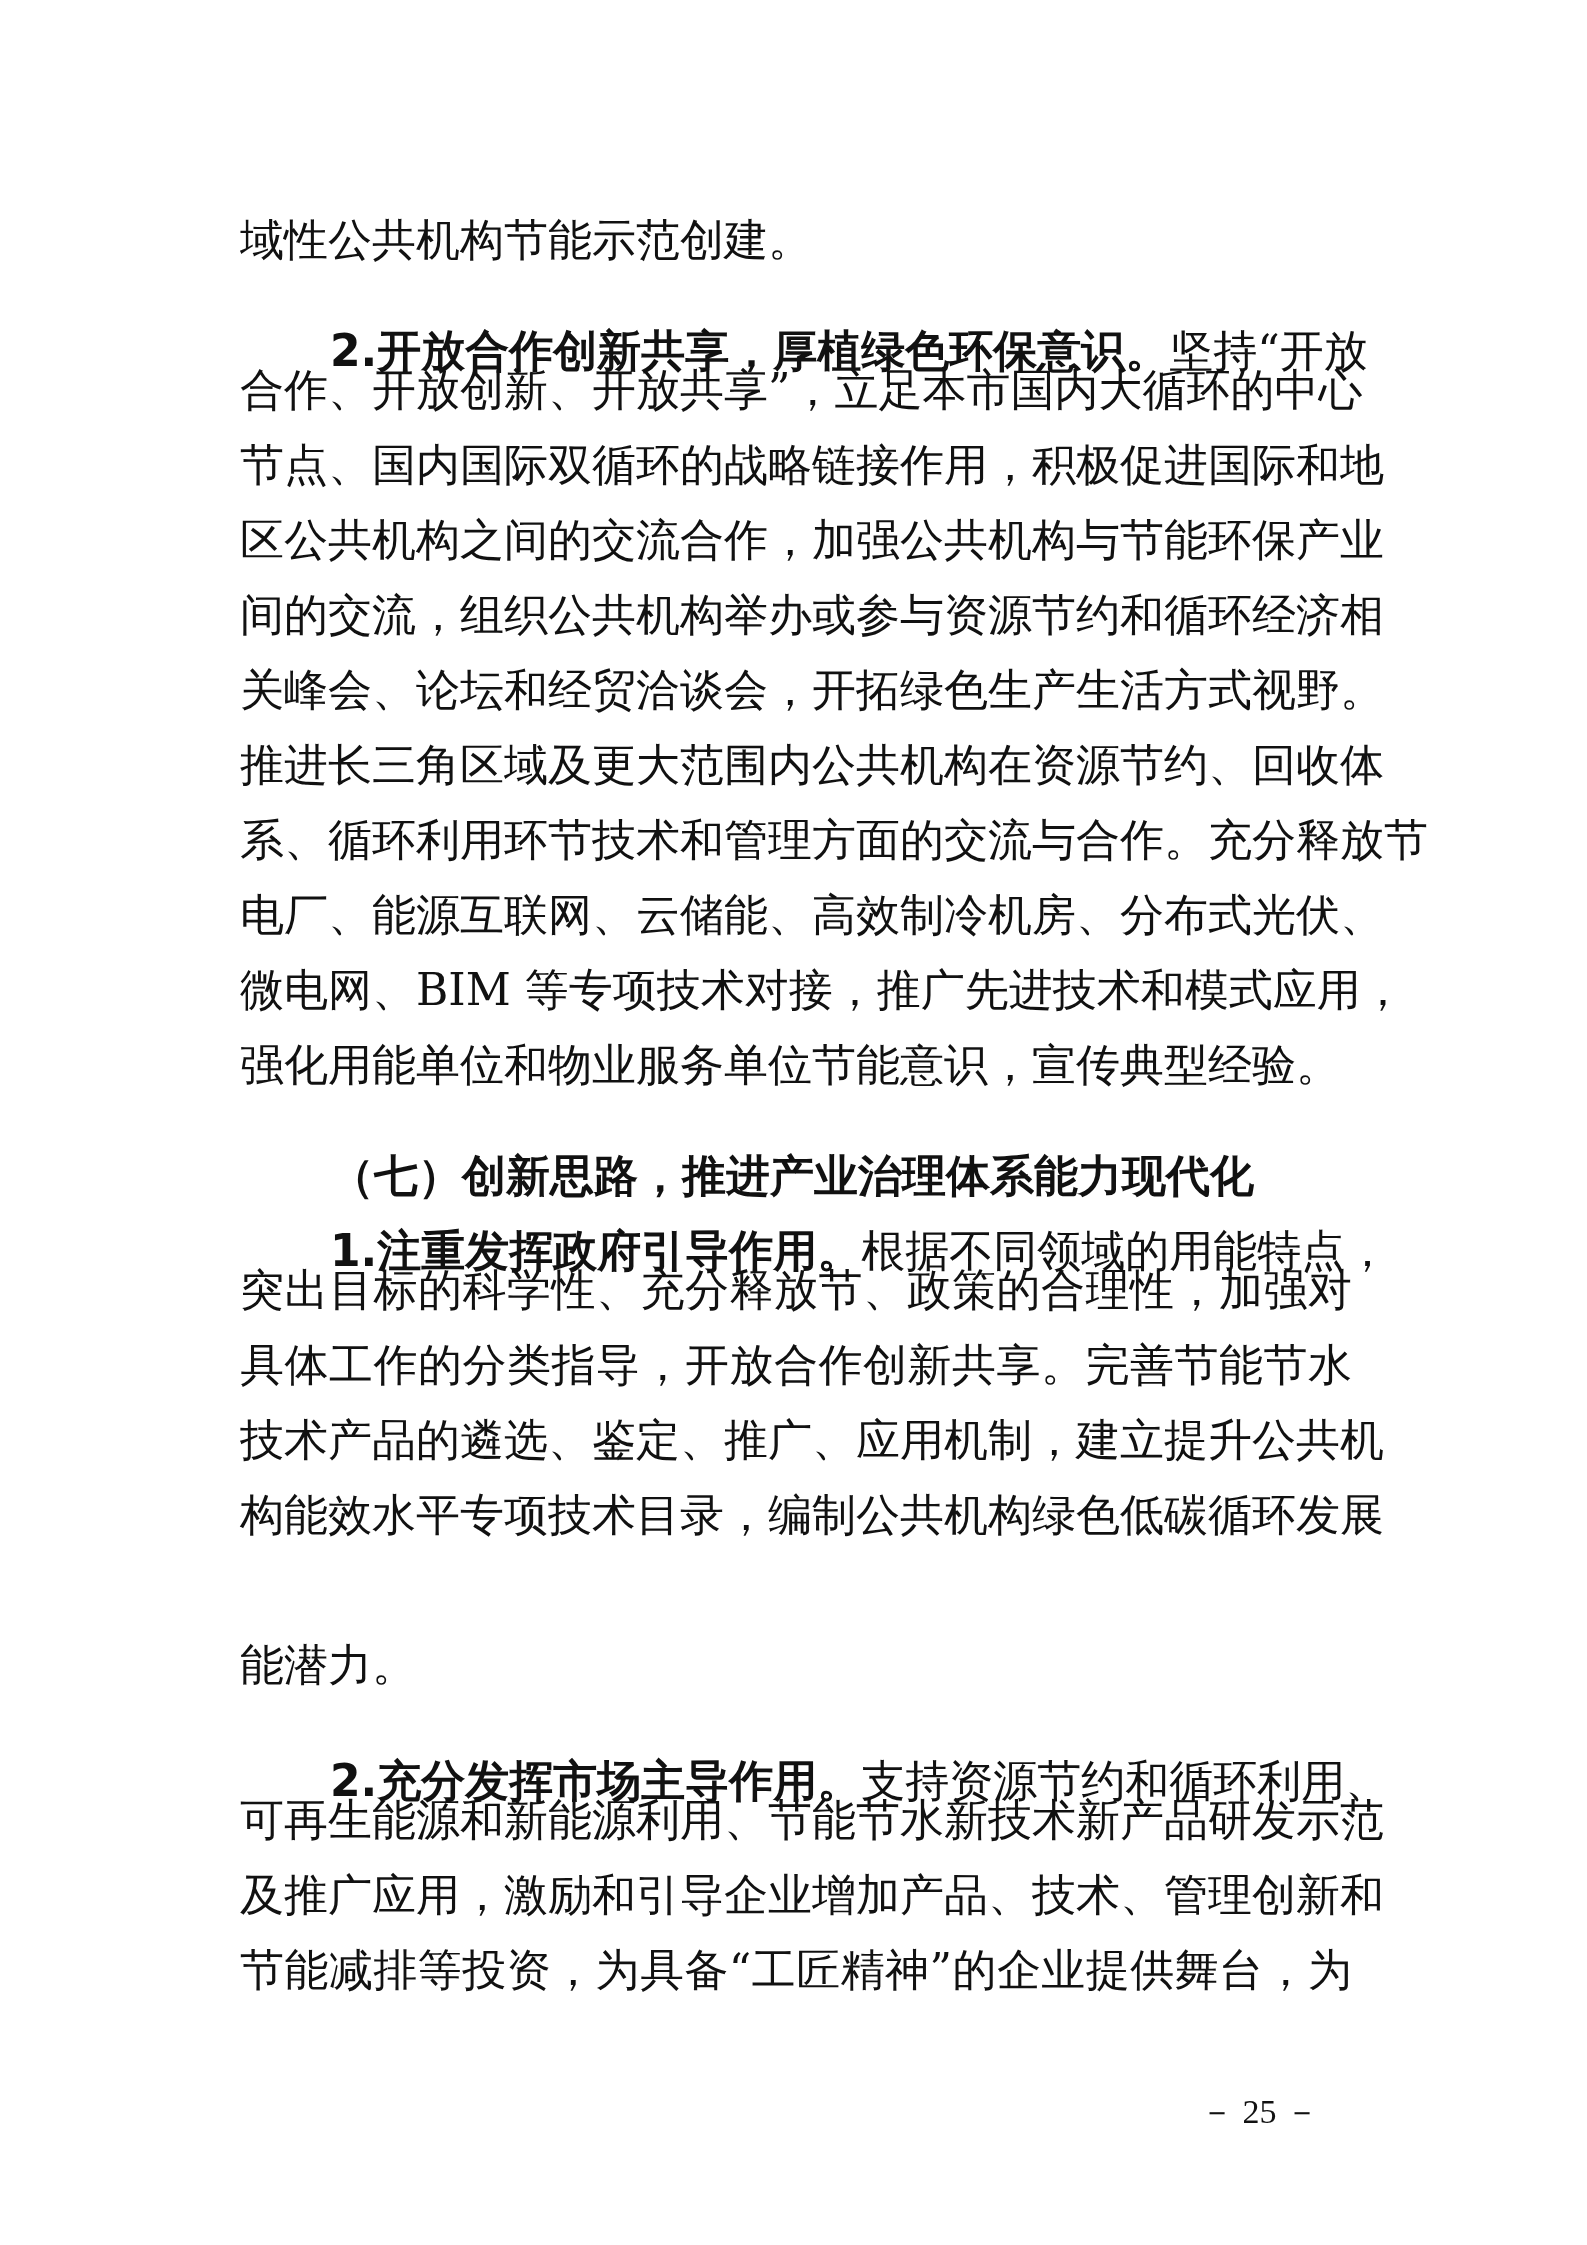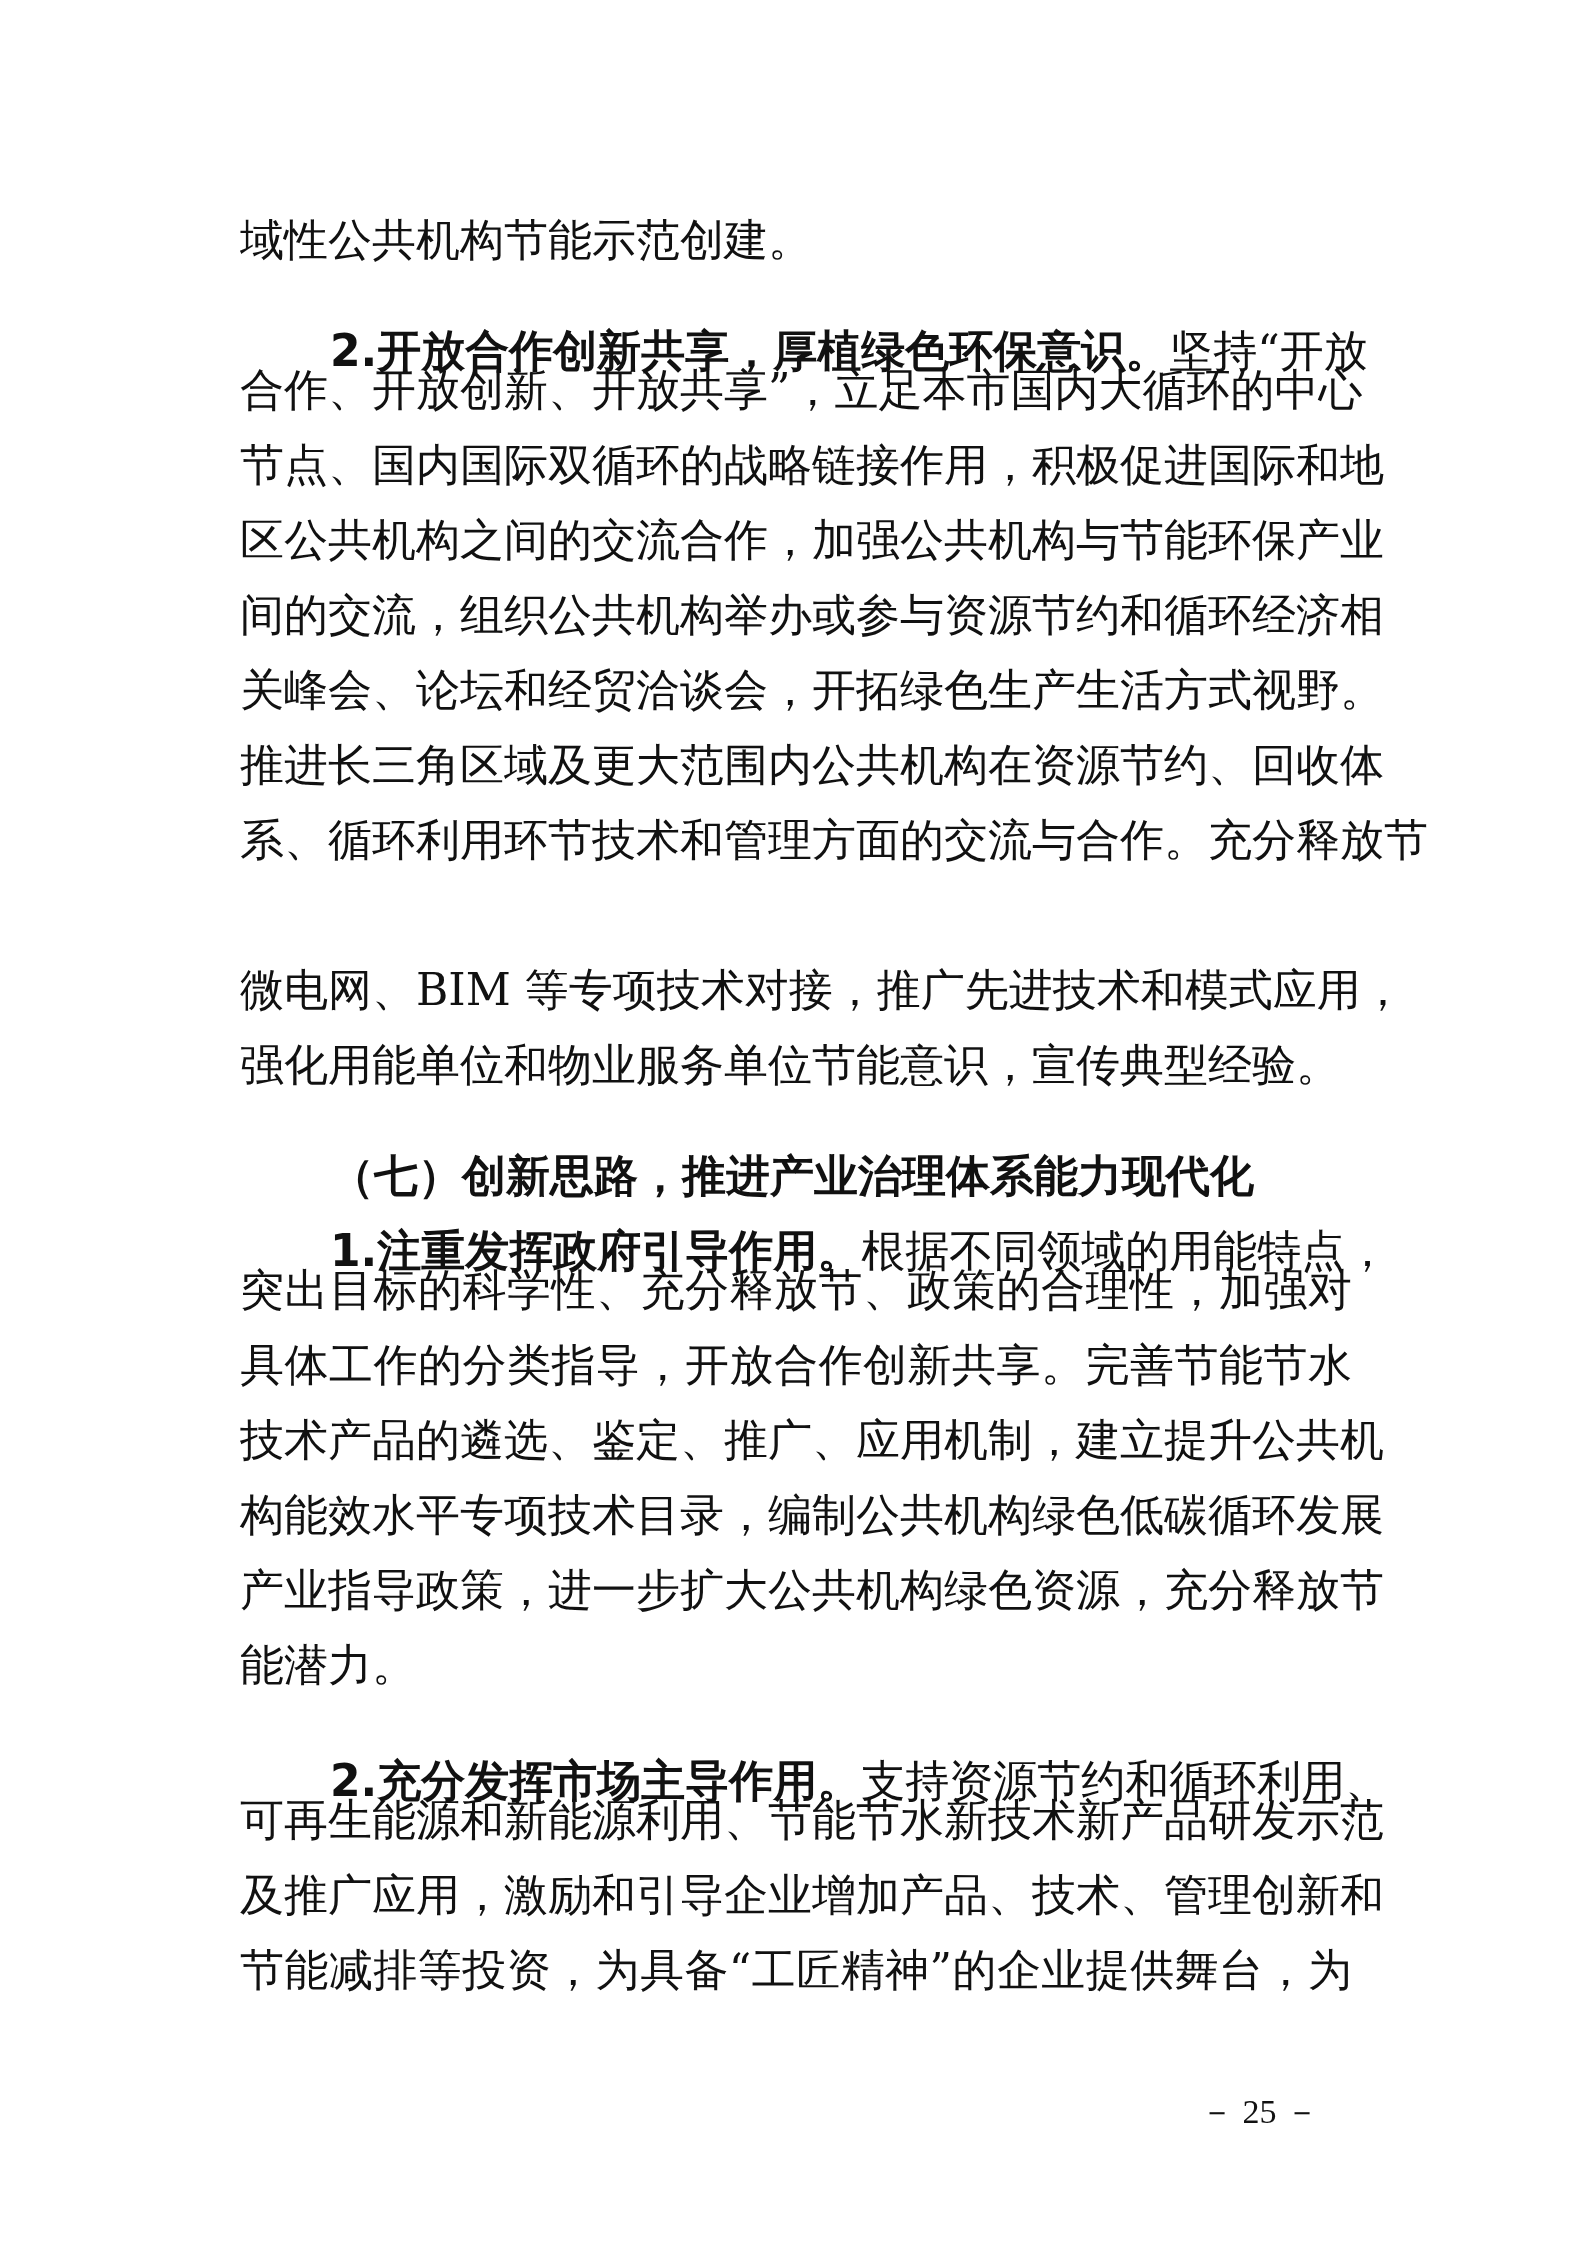--- a/index.html
+++ b/index.html
@@ -45,32 +45,32 @@
 
   <div class="line indent" style="top:285px"><span class="bold">2.开放合作创新共享，厚植绿色环保意识。</span><span>坚持“开放</span></div>
 
   <div class="line" style="top:360px"><span>合作、开放创新、开放共享”，立足本市国内大循环的中心</span></div>
   <div class="line" style="top:435px"><span>节点、国内国际双循环的战略链接作用，积极促进国际和地</span></div>
   <div class="line" style="top:510px"><span>区公共机构之间的交流合作，加强公共机构与节能环保产业</span></div>
   <div class="line" style="top:585px"><span>间的交流，组织公共机构举办或参与资源节约和循环经济相</span></div>
   <div class="line" style="top:660px"><span>关峰会、论坛和经贸洽谈会，开拓绿色生产生活方式视野。</span></div>
   <div class="line" style="top:735px"><span>推进长三角区域及更大范围内公共机构在资源节约、回收体</span></div>
   <div class="line" style="top:810px"><span>系、循环利用环节技术和管理方面的交流与合作。充分释放节</span></div>
+  <div class="line" style="top:885px"><span>电厂、能源互联网、云储能、高效制冷机房、分布式光伏、</span></div>
   <div class="line" style="top:960px"><span>微电网、BIM 等专项技术对接，推广先进技术和模式应用，</span></div>
   <div class="line last" style="top:1035px"><span>强化用能单位和物业服务单位节能意识，宣传典型经验。</span></div>
 
   <div class="line indent last" style="top:1110px"><span class="bold">（七）创新思路，推进产业治理体系能力现代化</span></div>
 
   <div class="line indent" style="top:1185px"><span class="bold">1.注重发挥政府引导作用。</span><span>根据不同领域的用能特点，</span></div>
 
   <div class="line" style="top:1260px"><span>突出目标的科学性、充分释放节、政策的合理性，加强对</span></div>
   <div class="line" style="top:1335px"><span>具体工作的分类指导，开放合作创新共享。完善节能节水</span></div>
   <div class="line" style="top:1410px"><span>技术产品的遴选、鉴定、推广、应用机制，建立提升公共机</span></div>
   <div class="line" style="top:1485px"><span>构能效水平专项技术目录，编制公共机构绿色低碳循环发展</span></div>
-  <div class="line" style="top:1560px"><span>产业指导政策，进一步扩大公共机构绿色资源，充分释放节</span></div>
   <div class="line last" style="top:1635px"><span>能潜力。</span></div>
 
   <div class="line indent" style="top:1715px"><span class="bold">2.充分发挥市场主导作用。</span><span>支持资源节约和循环利用、</span></div>
 
   <div class="line" style="top:1790px"><span>可再生能源和新能源利用、节能节水新技术新产品研发示范</span></div>
   <div class="line" style="top:1865px"><span>及推广应用，激励和引导企业增加产品、技术、管理创新和</span></div>
   <div class="line" style="top:1940px"><span>节能减排等投资，为具备“工匠精神”的企业提供舞台，为</span></div>
 
   <div class="page-number">－ 25 －</div>
 </div>

